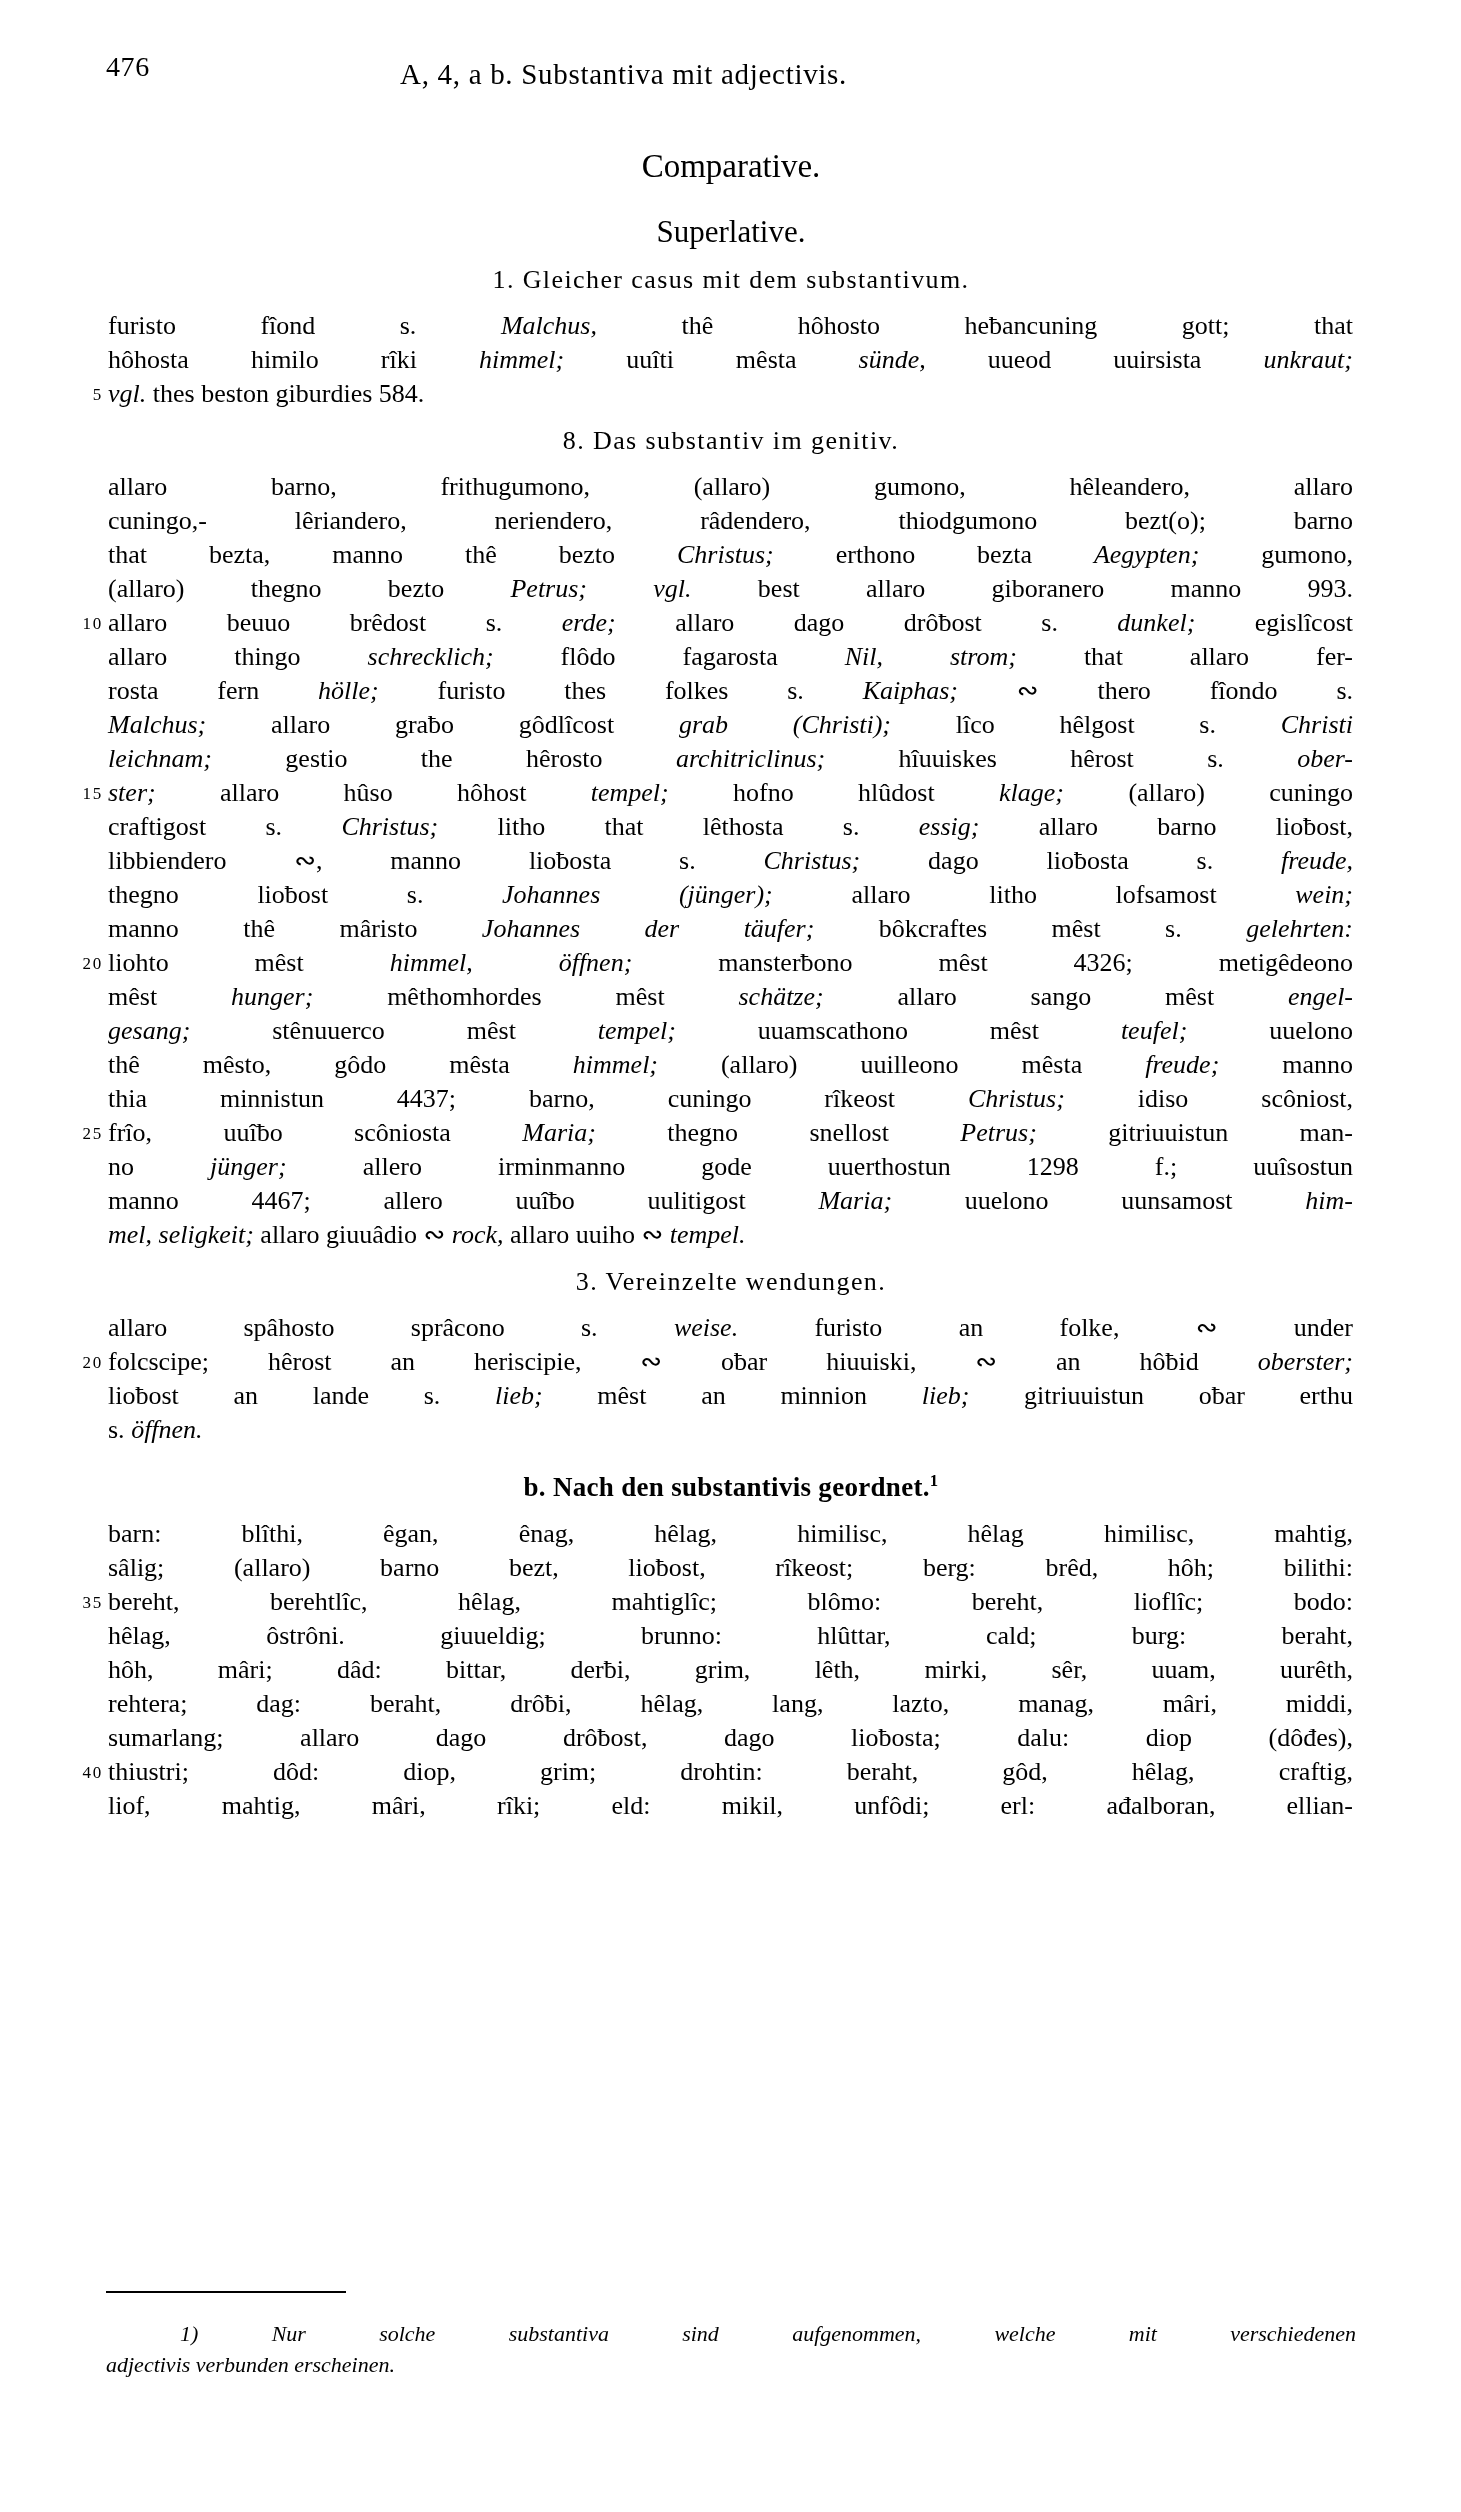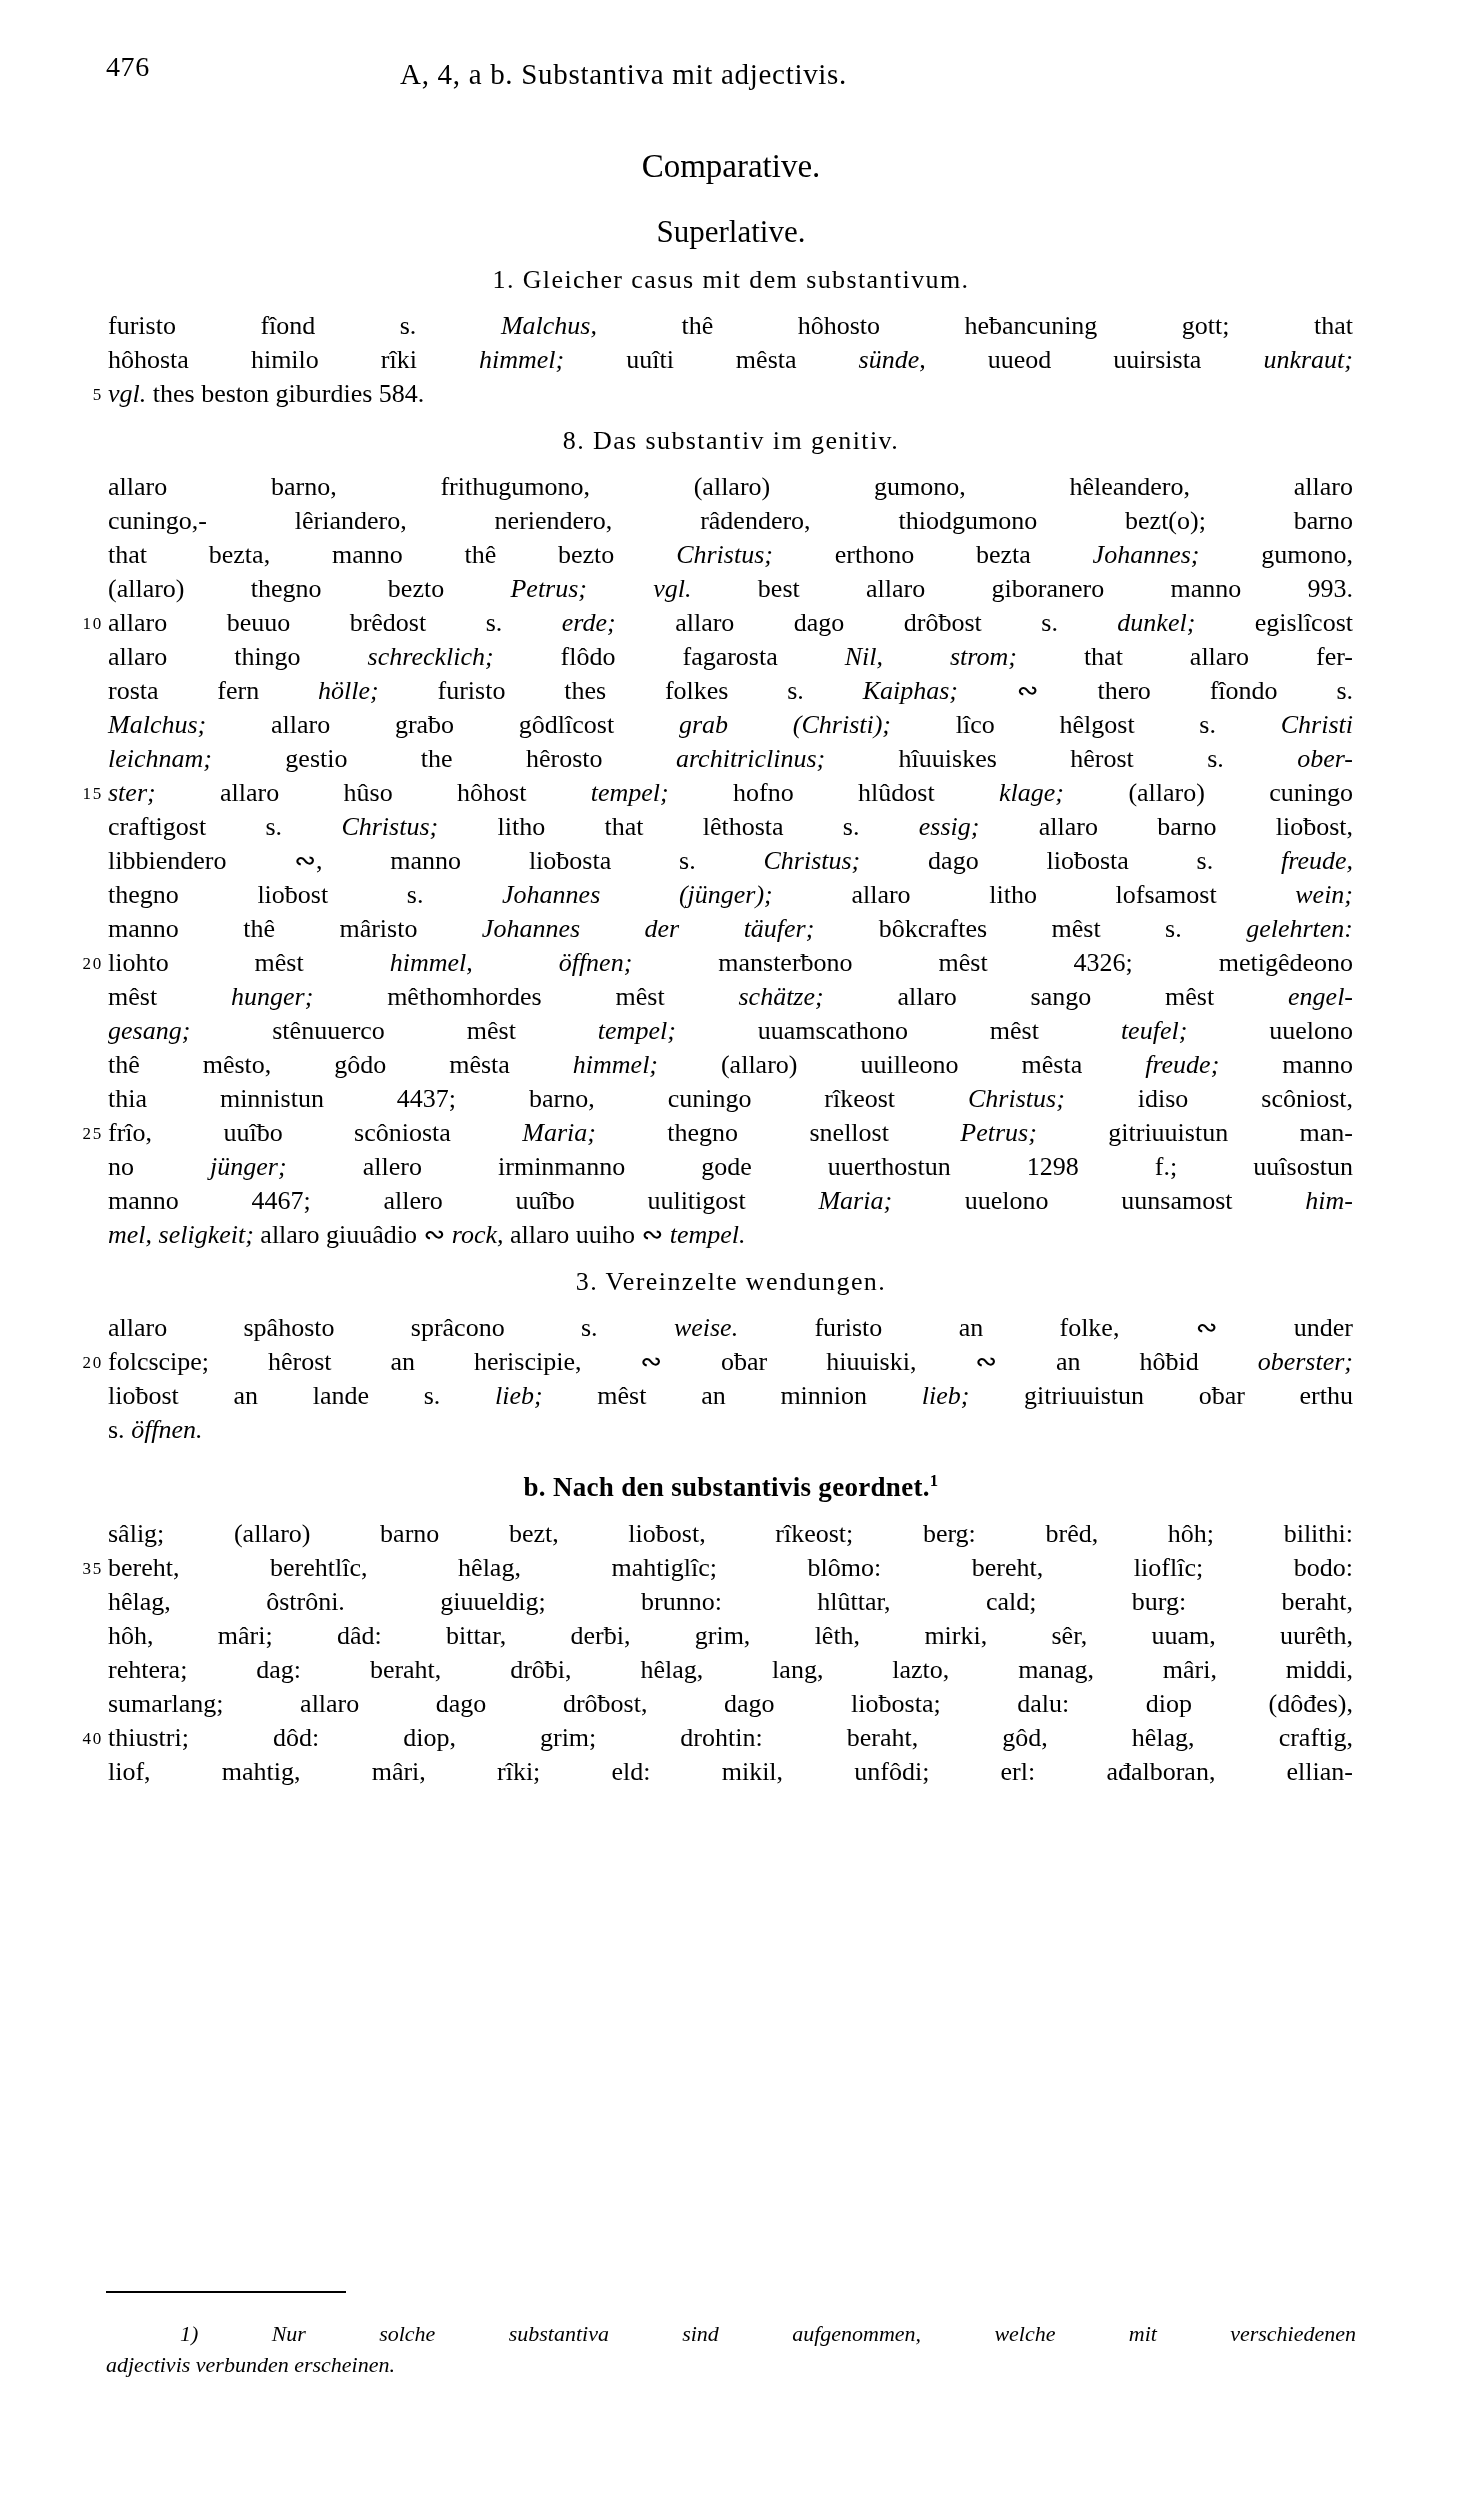--- a/index.html
+++ b/index.html
@@ -172,21 +172,21 @@
     <div class="vgap"></div>
 
     <div>
       <div class="line">
         <span class="body">allaro barno, frithugumono, (allaro) gumono, hêleandero, allaro</span>
       </div>
       <div class="line">
         <span class="body">cuningo,‑ lêriandero, neriendero, râdendero, thiodgumono bezt(o); barno</span>
       </div>
       <div class="line">
-        <span class="body">that bezta, manno thê bezto <i>Christus;</i> erthono bezta <i>Johannes;</i> gumono,</span>
+        <span class="body">that bezta, manno thê bezto <i>Christus;</i> erthono bezta <i>Aegypten;</i> gumono,</span>
       </div>
       <div class="line">
         <span class="body">(allaro) thegno bezto <i>Petrus;</i> <i>vgl.</i> best allaro giboranero manno 993.</span>
       </div>
       <div class="line">
         <span class="lnum">10</span>
         <span class="body">allaro beuuo brêdost s. <i>erde;</i> allaro dago drôƀost s. <i>dunkel;</i> egislîcost</span>
       </div>
       <div class="line">
         <span class="body">allaro thingo <i>schrecklich;</i> flôdo fagarosta <i>Nil,</i> <i>strom;</i> that allaro fer-</span>
@@ -267,20 +267,23 @@
       </div>
     </div>
 
     <div class="vgap-lg"></div>
     <div class="ctr bold-h">
       <span>b. Nach den substantivis geordnet.</span><span class="sup">1</span>
     </div>
     <div class="vgap"></div>
 
     <div>
+      <div class="line">
+        <span class="body">barn: blîthi, êgan, ênag, hêlag, himilisc, hêlag himilisc, mahtig,</span>
+      </div>
       <div class="line">
         <span class="body">sâlig; (allaro) barno bezt, lioƀost, rîkeost; berg: brêd, hôh; bilithi:</span>
       </div>
       <div class="line">
         <span class="lnum">35</span>
         <span class="body">bereht, berehtlîc, hêlag, mahtiglîc; blômo: bereht, lioflîc; bodo:</span>
       </div>
       <div class="line">
         <span class="body">hêlag, ôstrôni. giuueldig; brunno: hlûttar, cald; burg: beraht,</span>
       </div>

